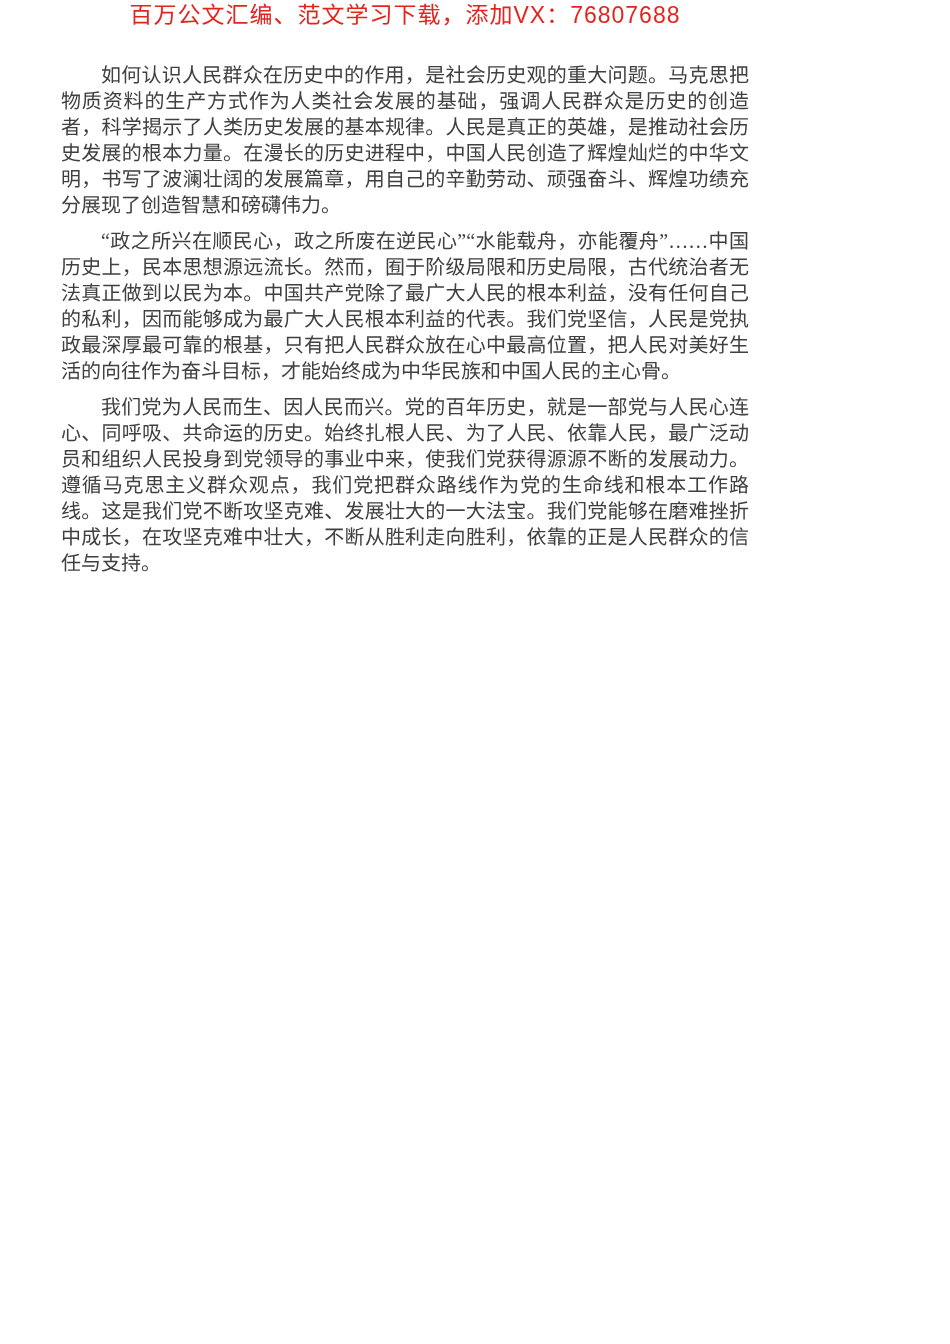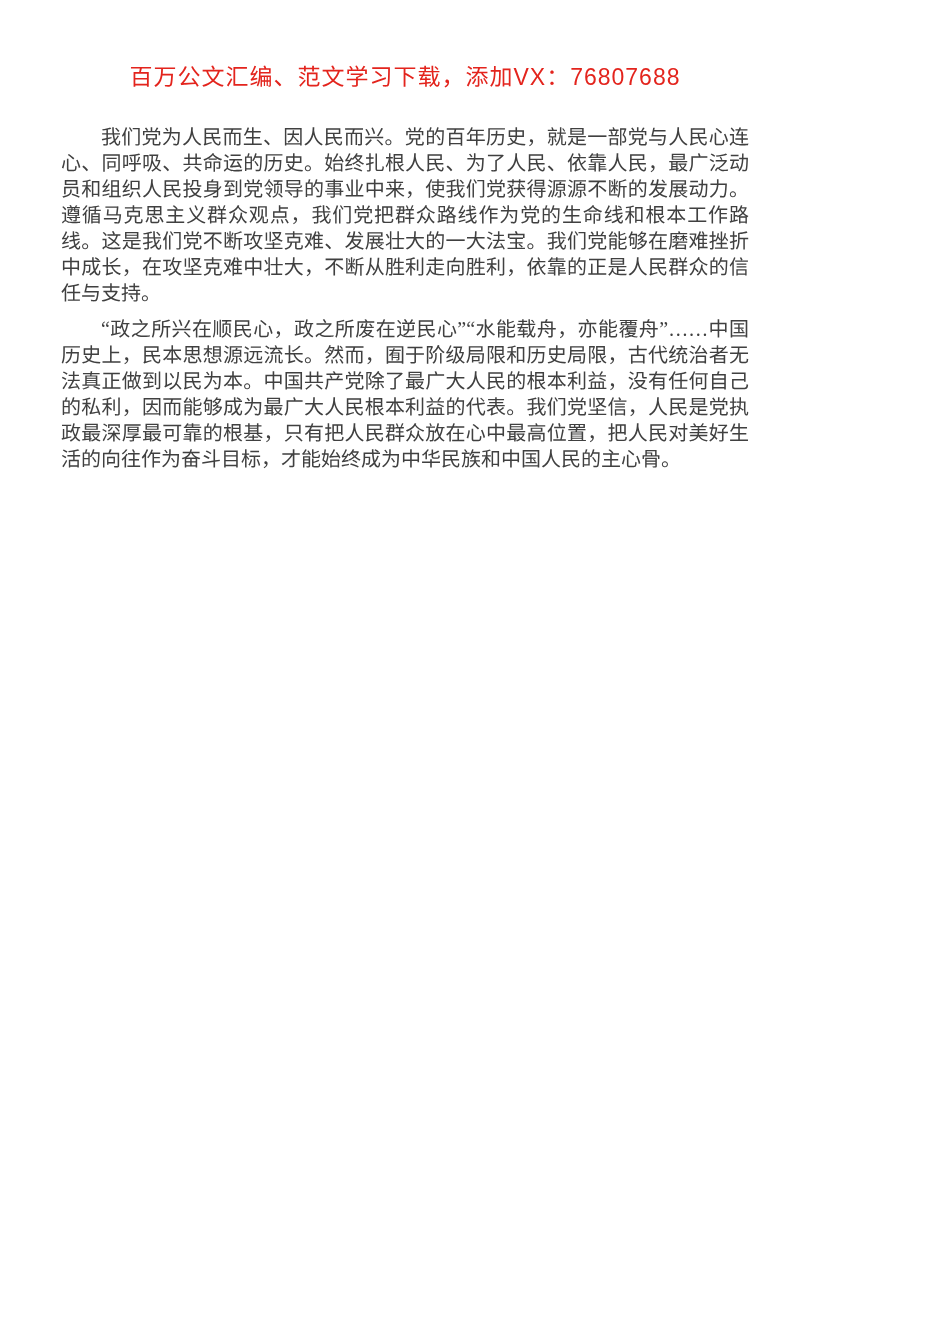--- a/index.html
+++ b/index.html
@@ -11,21 +11,20 @@
     width: 950px;
     height: 1344px;
     position: relative;
     overflow: hidden;
   }
   .page {
     width: 810px;
     height: 1344px;
     background: #ffffff;
     box-sizing: border-box;
-    padding-top: 62px;
   }
   .promo-header {
     text-align: center;
     font-family: "Liberation Sans", "DejaVu Sans", sans-serif;
     font-size: 23px;
     line-height: 30px;
     letter-spacing: 1px;
     
   }
   .doc-content {
@@ -42,16 +41,17 @@
     text-indent: 2em;
   }
 </style>
 </head>
 <body>
 
 <div class="page">
   <div class="promo-header" style="color: rgb(227, 36, 29);">百万公文汇编、范文学习下载，添加VX：76807688</div>
 
   <div class="doc-content" style="color: rgb(64, 64, 64);">
+    <p>如何认识人民群众在历史中的作用，是社会历史观的重大问题。马克思把物质资料的生产方式作为人类社会发展的基础，强调人民群众是历史的创造者，科学揭示了人类历史发展的基本规律。人民是真正的英雄，是推动社会历史发展的根本力量。在漫长的历史进程中，中国人民创造了辉煌灿烂的中华文明，书写了波澜壮阔的发展篇章，用自己的辛勤劳动、顽强奋斗、辉煌功绩充分展现了创造智慧和磅礴伟力。</p>
+    <p>“政之所兴在顺民心，政之所废在逆民心”“水能载舟，亦能覆舟”……中国历史上，民本思想源远流长。然而，囿于阶级局限和历史局限，古代统治者无法真正做到以民为本。中国共产党除了最广大人民的根本利益，没有任何自己的私利，因而能够成为最广大人民根本利益的代表。我们党坚信，人民是党执政最深厚最可靠的根基，只有把人民群众放在心中最高位置，把人民对美好生活的向往作为奋斗目标，才能始终成为中华民族和中国人民的主心骨。</p>
     <p>我们党为人民而生、因人民而兴。党的百年历史，就是一部党与人民心连心、同呼吸、共命运的历史。始终扎根人民、为了人民、依靠人民，最广泛动员和组织人民投身到党领导的事业中来，使我们党获得源源不断的发展动力。遵循马克思主义群众观点，我们党把群众路线作为党的生命线和根本工作路线。这是我们党不断攻坚克难、发展壮大的一大法宝。我们党能够在磨难挫折中成长，在攻坚克难中壮大，不断从胜利走向胜利，依靠的正是人民群众的信任与支持。</p>
-    <p>“政之所兴在顺民心，政之所废在逆民心”“水能载舟，亦能覆舟”……中国历史上，民本思想源远流长。然而，囿于阶级局限和历史局限，古代统治者无法真正做到以民为本。中国共产党除了最广大人民的根本利益，没有任何自己的私利，因而能够成为最广大人民根本利益的代表。我们党坚信，人民是党执政最深厚最可靠的根基，只有把人民群众放在心中最高位置，把人民对美好生活的向往作为奋斗目标，才能始终成为中华民族和中国人民的主心骨。</p>
   </div>
 </div>
 
 </body></html>

